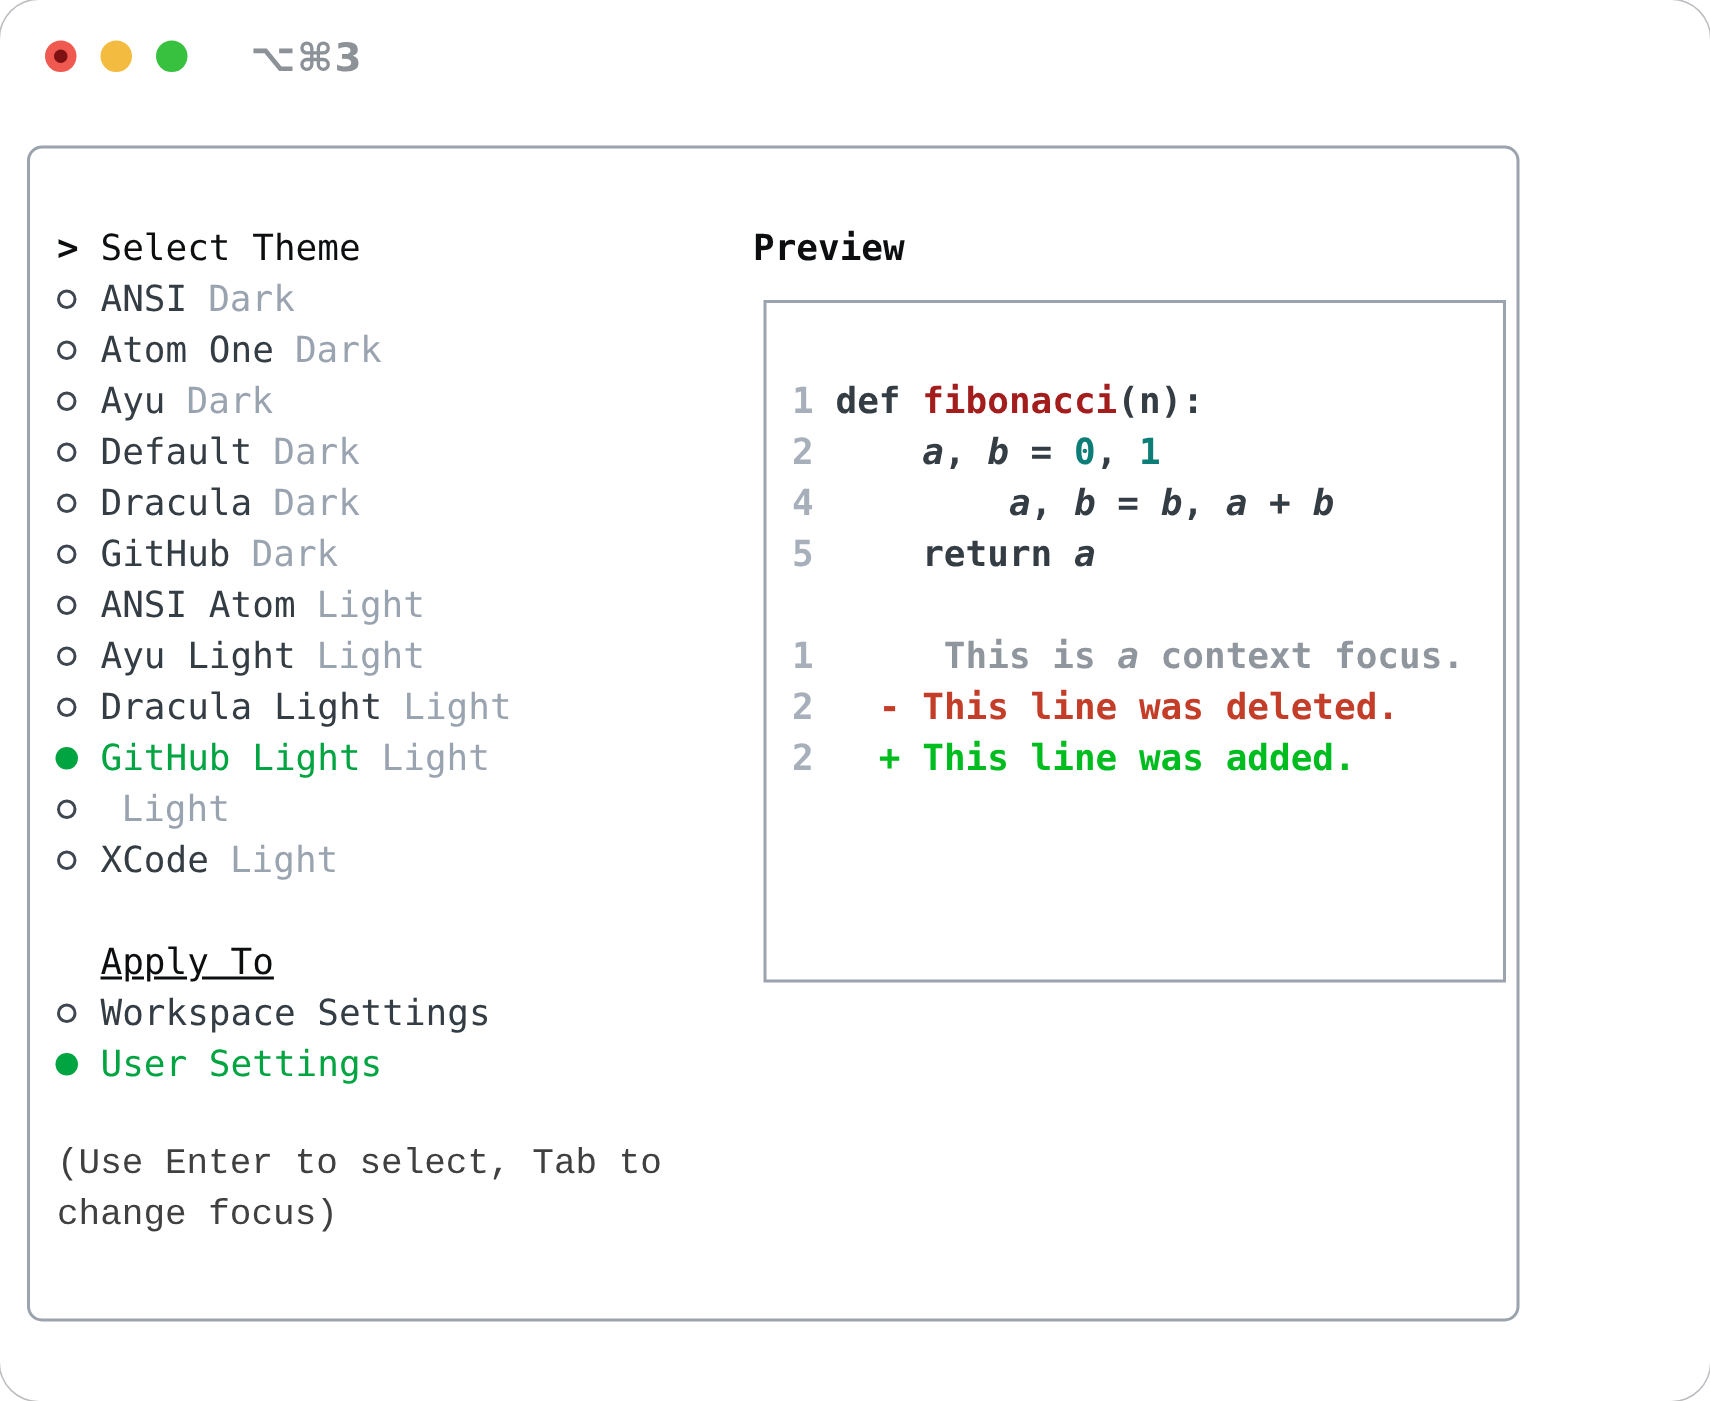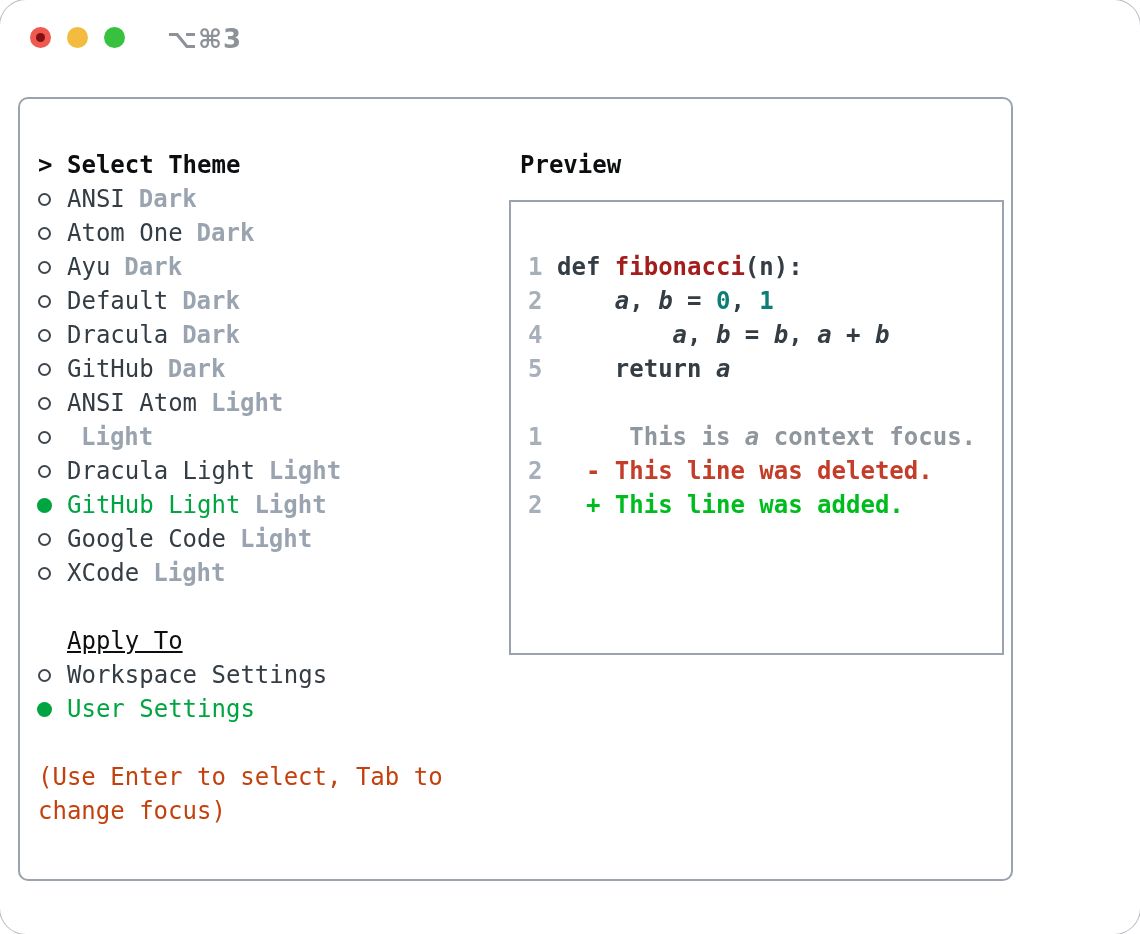--- a/index.html
+++ b/index.html
@@ -41,32 +41,32 @@
     position:absolute;left:18px;top:97px;width:991px;height:780px;
     border:2px solid var(--border);border-radius:10px;background:#fff;
     font-size:24px;line-height:34px;color:var(--ink);
   }
   
   .left-col{position:absolute;left:18px;top:49px;}
   .row{height:34px;display:flex;align-items:center;white-space:pre;}
   .bullet{width:29px;height:34px;display:flex;align-items:center;flex:none;}
   .ring{width:13px;height:13px;border:2px solid #3e4650;border-radius:50%;box-sizing:border-box;}
   .dot{width:15px;height:15px;border-radius:50%;background:var(--sel);margin-left:-1px;}
-  .hdr{color:var(--black);font-weight:700;}
+  .hdr{color:var(--black);font-weight:400;}
   .prompt{color:var(--black);font-weight:700;}
   .nm{color:var(--ink);}
   .nm.sel{color:var(--sel);}
-  .vr{color:var(--muted);margin-left:14px;font-weight:bold;}
+  .vr{color:var(--muted);margin-left:14px;}
   .subhdr{color:var(--black);text-decoration:underline;}
   .opt{color:var(--ink);}
   .opt.sel{color:var(--sel);}
   .spacer{height:34px;}
-  .hint{width:430px;color:#c2410c;white-space:normal;}
+  .hint{width:430px;color:#404040;white-space:normal;font-family:Liberation Mono, monospace;}
   
-  .pv-head{position:absolute;left:500px;top:49px;height:34px;display:flex;align-items:center;
+  .pv-head{position:absolute;left:482px;top:49px;height:34px;display:flex;align-items:center;
            color:var(--black);font-weight:700;}
   .pvbox{
     position:absolute;left:489px;top:101px;width:474px;height:403px;
     border:2px solid var(--border);background:#fff;
     padding:48px 0 0 17px;box-sizing:content-box;font-weight:bold;
   }
   .pline{height:34px;white-space:pre;}
   .lnum{display:inline-block;width:29px;color:var(--lnum);}
   .tok{color:var(--ink);}
   .tok.func{color:var(--func);}
@@ -115,30 +115,30 @@
       <div class="row">
         <span class="bullet"><i class="ring"></i></span><span class="nm">Dracula</span><span class="vr">Dark</span>
       </div>
       <div class="row">
         <span class="bullet"><i class="ring"></i></span><span class="nm">GitHub</span><span class="vr">Dark</span>
       </div>
       <div class="row">
         <span class="bullet"><i class="ring"></i></span><span class="nm">ANSI Atom</span><span class="vr">Light</span>
       </div>
       <div class="row">
-        <span class="bullet"><i class="ring"></i></span><span class="vr">Light</span>
+        <span class="bullet"><i class="ring"></i></span><span class="nm">Ayu Light</span><span class="vr">Light</span>
       </div>
       <div class="row">
         <span class="bullet"><i class="ring"></i></span><span class="nm">Dracula Light</span><span class="vr">Light</span>
       </div>
       <div class="row">
         <span class="bullet"><i class="dot"></i></span><span class="nm sel">GitHub Light</span><span class="vr">Light</span>
       </div>
       <div class="row">
-        <span class="bullet"><i class="ring"></i></span><span class="nm">Google Code</span><span class="vr">Light</span>
+        <span class="bullet"><i class="ring"></i></span><span class="vr">Light</span>
       </div>
       <div class="row">
         <span class="bullet"><i class="ring"></i></span><span class="nm">XCode</span><span class="vr">Light</span>
       </div>
 
       <div class="spacer"></div>
 
       <div class="row">
         <span class="bullet"></span><span class="subhdr">Apply To</span>
       </div>

